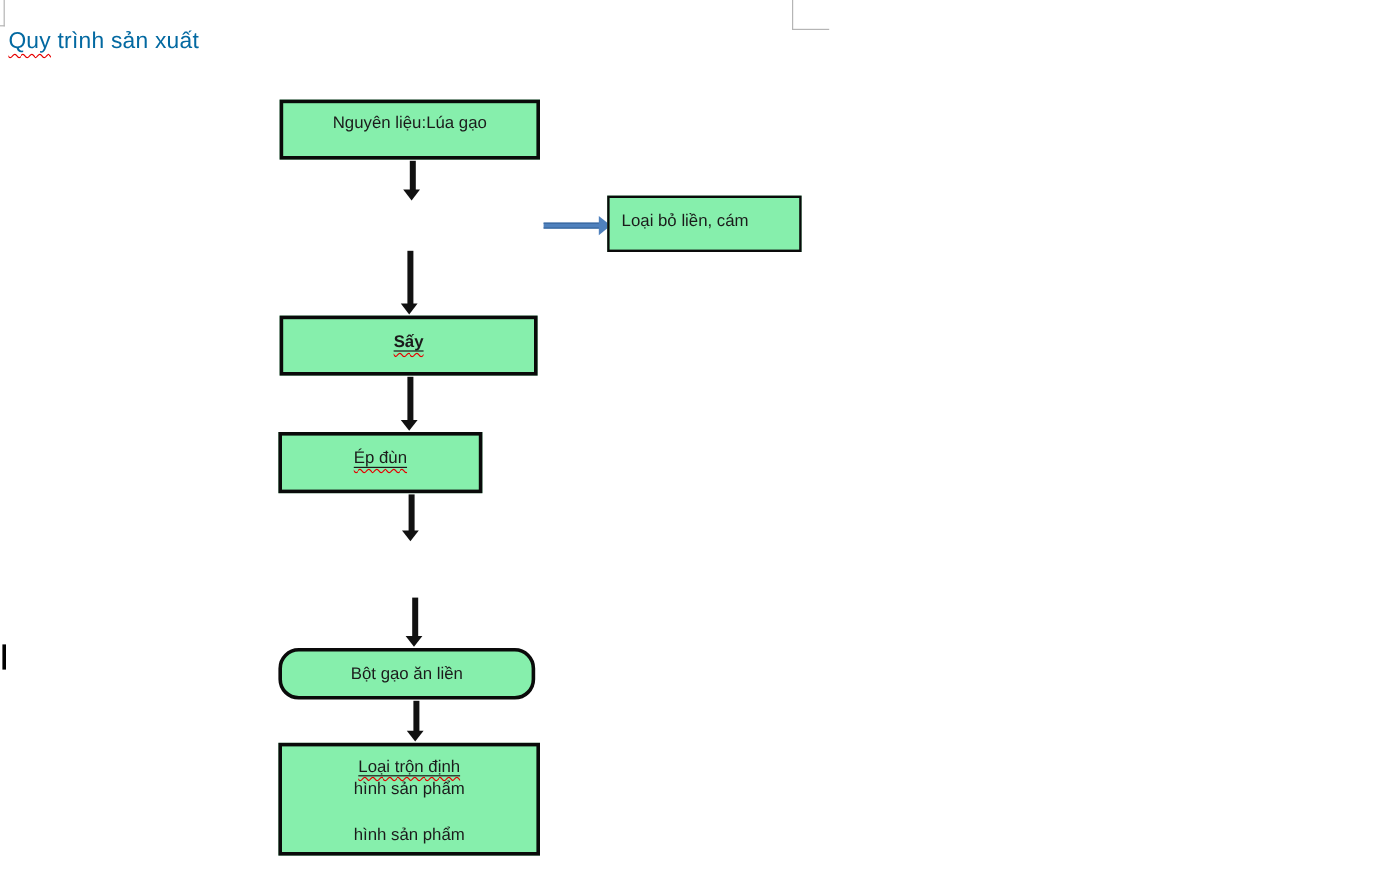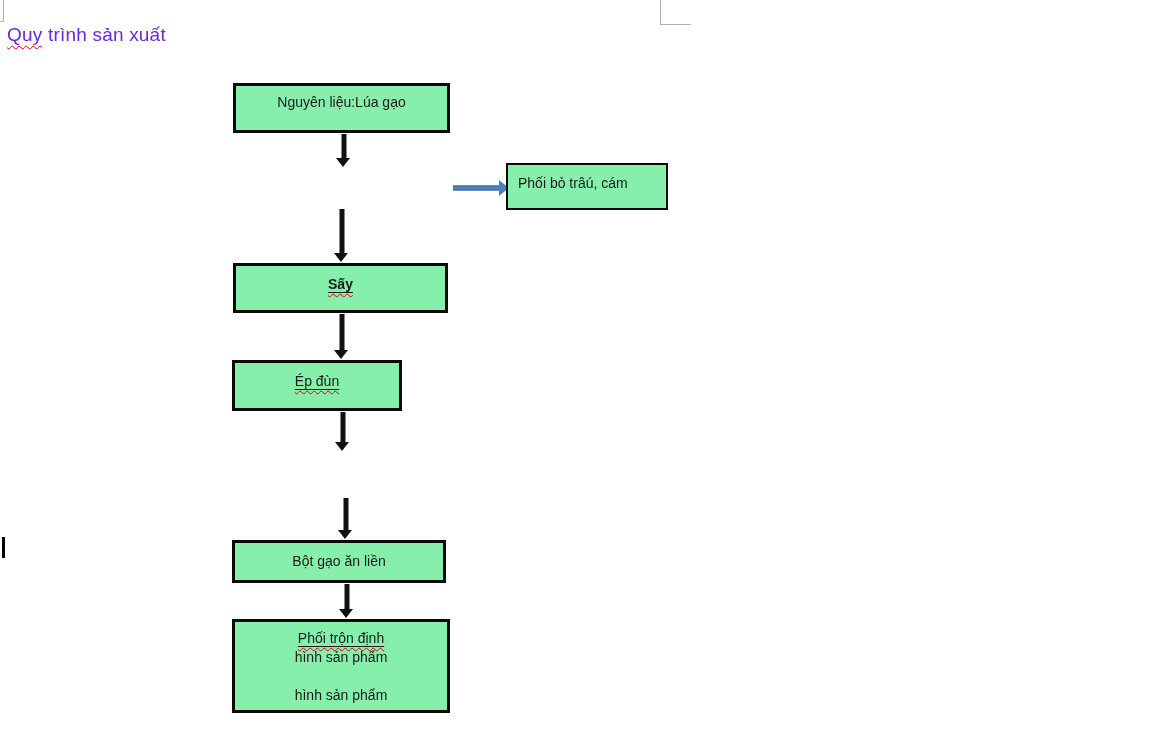--- a/index.html
+++ b/index.html
@@ -10,21 +10,21 @@
     width: 1152px;
     height: 729px;
     background: #ffffff;
     overflow: hidden;
   }
   .doc-title {
     position: absolute;
     left: 7px;
     top: 24px;
     font-size: 19px;
-    color: #6d28d9;
+    color: #0369a1;
     letter-spacing: 0.2px;
     white-space: pre;
   }
   
   .fbox {
     position: absolute;
     border: 3px solid #0a0a0a;
     background: #86efac;
     text-align: center;
     font-size: 14px;
@@ -92,21 +92,21 @@
     <div class="head"></div>
   </div>
 
 
   <div class="harrow" style="left:453px; top:180px; width:56px;">
     <div class="stem"></div>
     <div class="head"></div>
   </div>
 
   <div class="fbox thin" style="left:506px; top:163px; width:162px; height:47px; padding-top:9px; text-align:left; padding-left:10px;">
-    <span>Phối bỏ trâú, cám</span>
+    <span>Loại bỏ liền, cám</span>
   </div>
 
   <div class="varrow" style="left:334px; top:209px; height:53px;">
     <div class="stem"></div>
     <div class="head"></div>
   </div>
 
   <div class="fbox" style="left:233px; top:263px; width:215px; height:50px; padding-top:9px;font-weight:bold;">
     <span class="ul"><span class="sq">Sấy</span></span>
   </div>
@@ -124,31 +124,31 @@
     <div class="stem"></div>
     <div class="head"></div>
   </div>
 
 
   <div class="varrow" style="left:338px; top:498px; height:41px;">
     <div class="stem"></div>
     <div class="head"></div>
   </div>
 
-  <div class="fbox" style="left:232px; top:540px; width:214px; height:43px; padding-top:9px;">
+  <div class="fbox" style="left:232px; top:540px; width:214px; height:43px; padding-top:9px;border-radius:17px;">
     <span>Bột gạo ăn liền</span>
   </div>
 
   <div class="varrow" style="left:339px; top:584px; height:34px;">
     <div class="stem"></div>
     <div class="head"></div>
   </div>
 
   <div class="fbox" style="left:232px; top:619px; width:218px; height:94px; padding-top:7px;">
-    <div class="line"><span class="ul"><span class="sq">Phối trộn định</span></span></div>
+    <div class="line"><span class="ul"><span class="sq">Loại trộn định</span></span></div>
     <div class="line">hình sản phẩm</div>
     <div class="line"></div>
     <div class="line">hình sản phẩm</div>
   </div>
 
   <div class="cursor-bar"></div>
 
 </div>
 
 </body></html>

